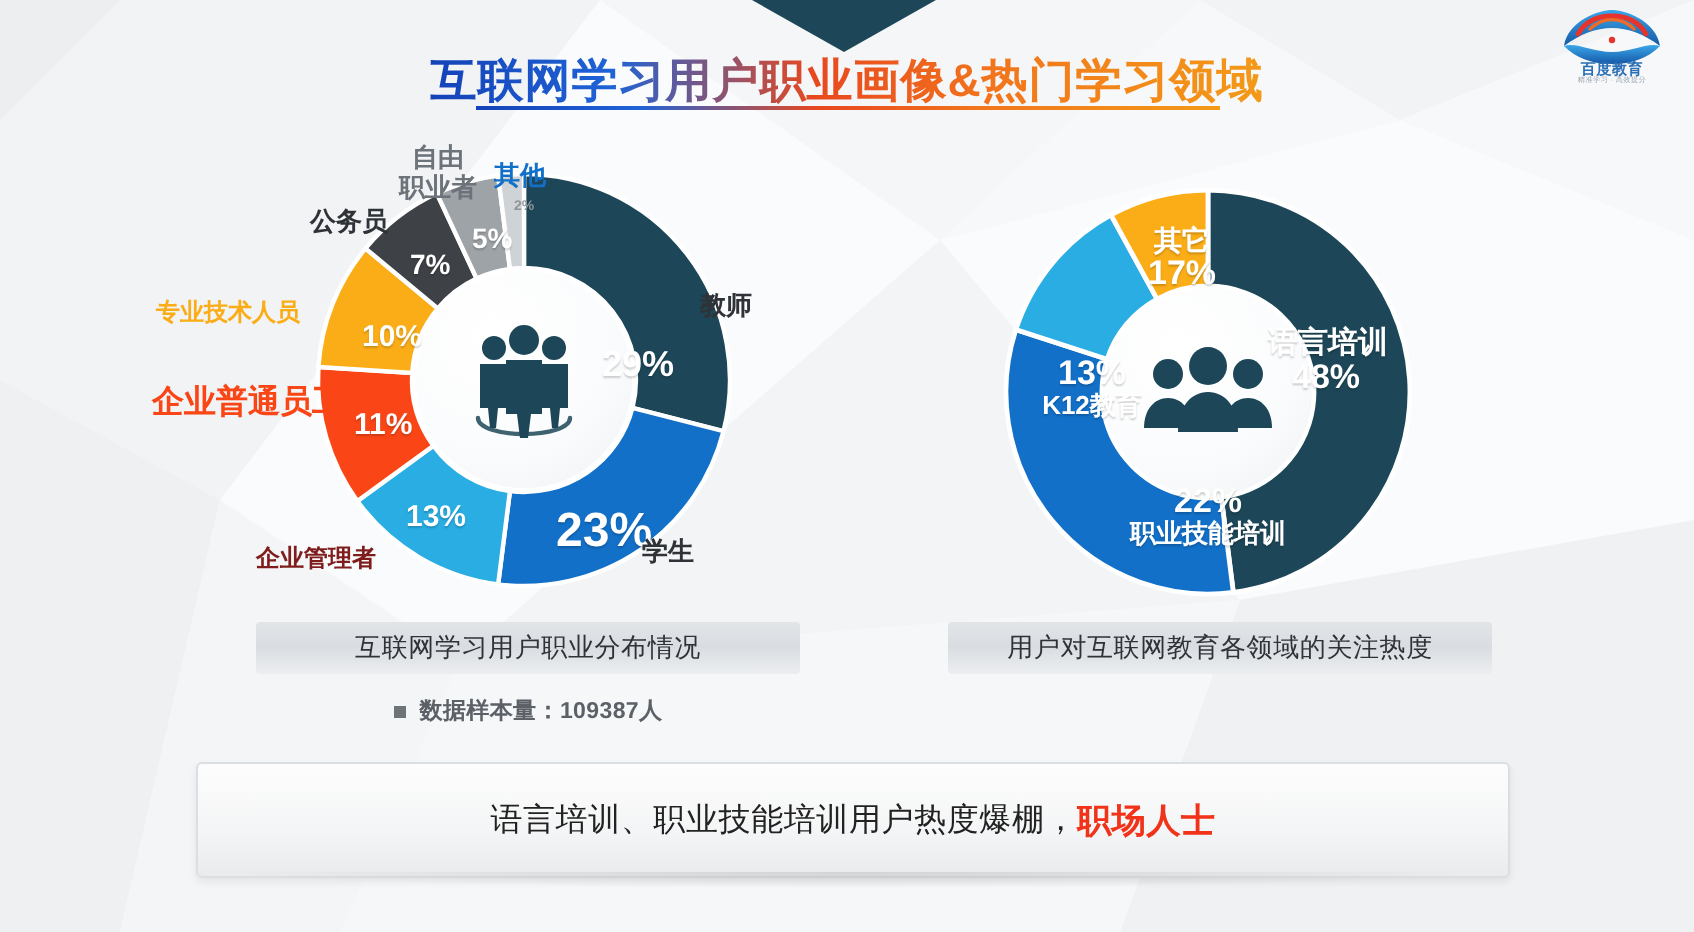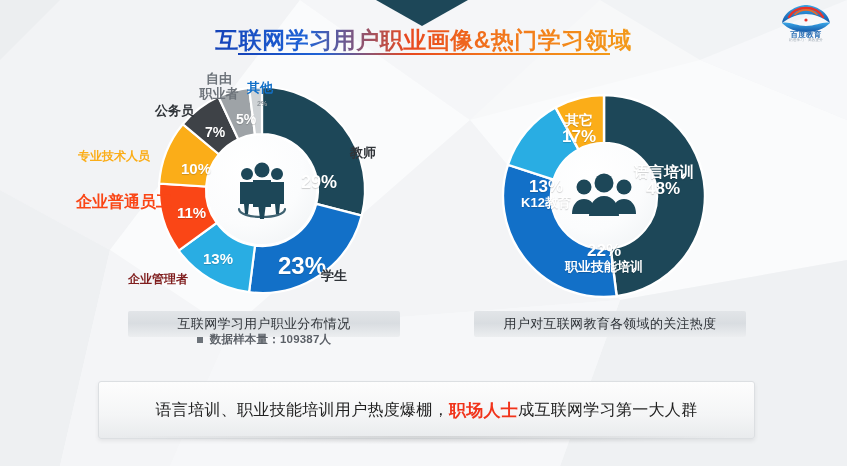--- a/index.html
+++ b/index.html
@@ -233,34 +233,33 @@
     <div class="pctlabel" style="left:47px;top:152px;font-size:13px;width:120px;text-align:center;">
       <span style="font-size:17px;">22%</span><br>
       <span>职业技能培训</span>
     </div>
 
     <div class="pctlabel" style="left:10px;top:88px;font-size:13px;width:78px;text-align:center;">
       <span style="font-size:17px;">13%</span><br>
       <span>K12教育</span>
     </div>
 
-    <div class="pctlabel" style="left:52px;top:23px;font-size:14px;width:60px;text-align:center;">
+    <div class="pctlabel" style="left:64px;top:23px;font-size:14px;width:60px;text-align:center;">
       <span>其它</span><br>
       <span style="font-size:17px;">17%</span>
     </div>
   </div>
 
   <div class="capbar" style="left:128px;top:311px;width:272px;">互联网学习用户职业分布情况</div>
-  <div class="sample" style="left:128px;top:332px;width:272px;">
+  <div class="sample" style="left:128px;top:348px;width:272px;">
     <span class="sq"></span>
     <span>数据样本量：109387人</span>
   </div>
 
   <div class="capbar" style="left:474px;top:311px;width:272px;">用户对互联网教育各领域的关注热度</div>
 
   <div class="concl">
     <span>语言培训、职业技能培训用户热度爆棚，</span>
       <span class="hot">职场人士</span>
-      <span>成互联网学习第一大人群</span>
   </div>
   <div class="concl-shadow"></div>
 
 </div>
 
 </body></html>

